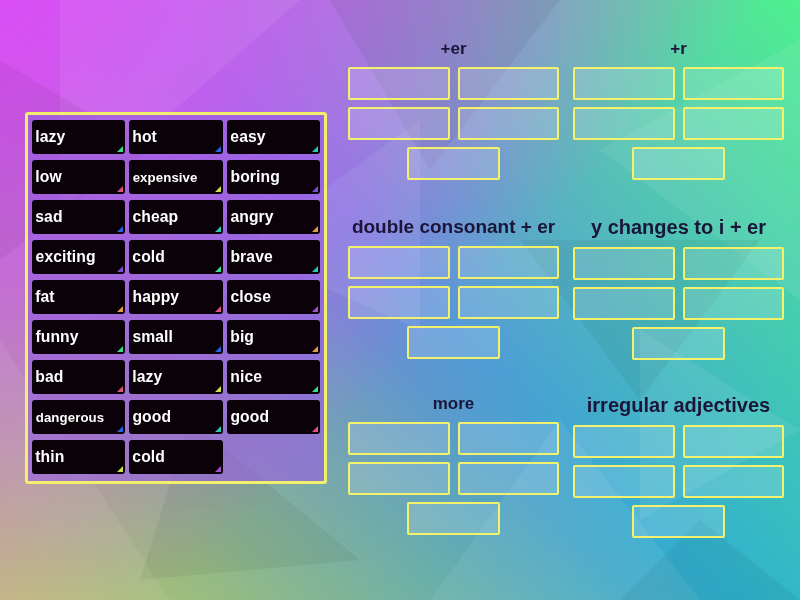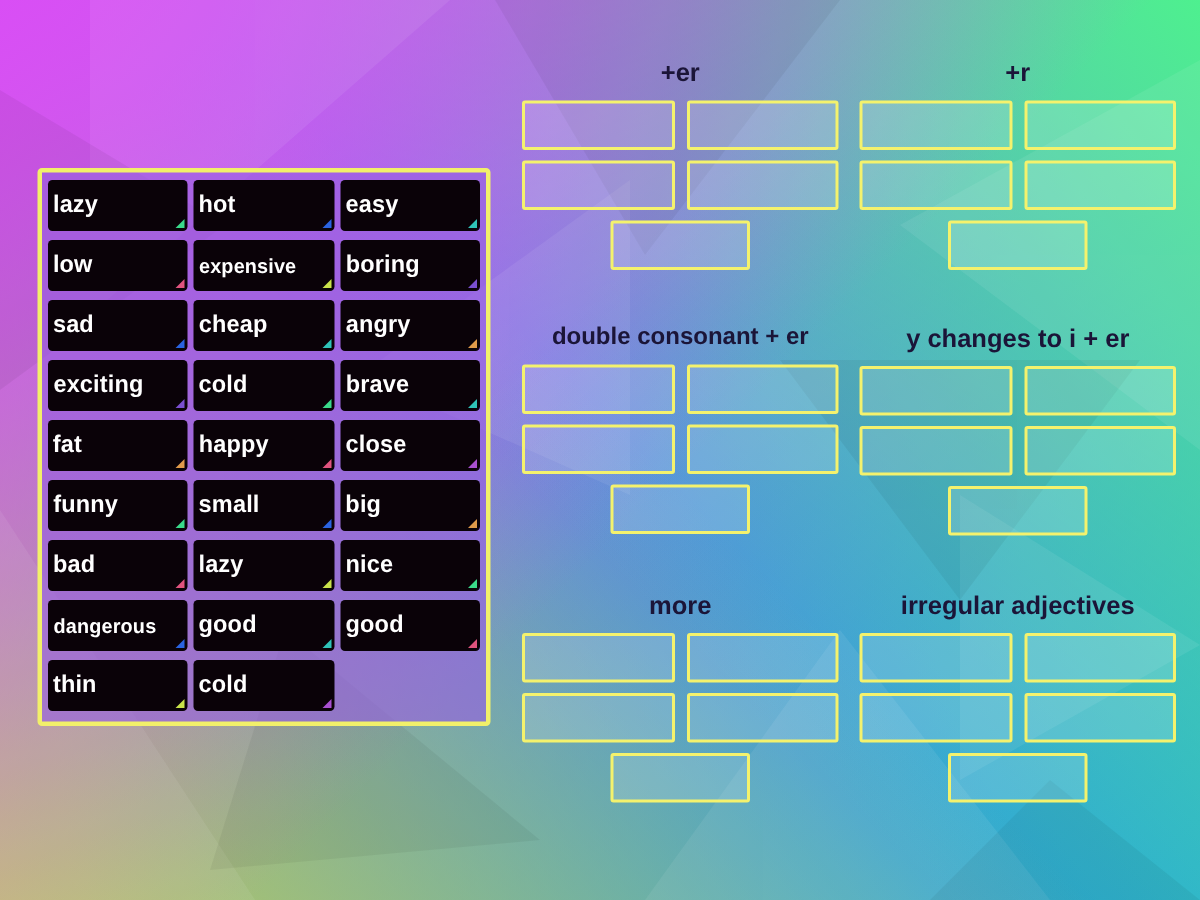--- a/index.html
+++ b/index.html
@@ -111,22 +111,22 @@
   }
   .group-title {
     color: #1b1538;
     font-weight: 700;
     line-height: 1.05;
     white-space: nowrap;
     margin-bottom: 9px;
     text-align: center;
   }
   .group-title.t-big { font-size: 17px; }
-  .group-title.t-mid { font-size: 17px; }
-  .group-title.t-sm  { font-size: 16px; }
+  .group-title.t-mid { font-size: 20px; }
+  .group-title.t-sm  { font-size: 19px; }
 
   .slots {
     width: 100%;
     display: grid;
     grid-template-columns: 1fr 1fr;
     gap: 7px 8px;
     justify-items: stretch;
   }
   .slot {
     height: 33px;

